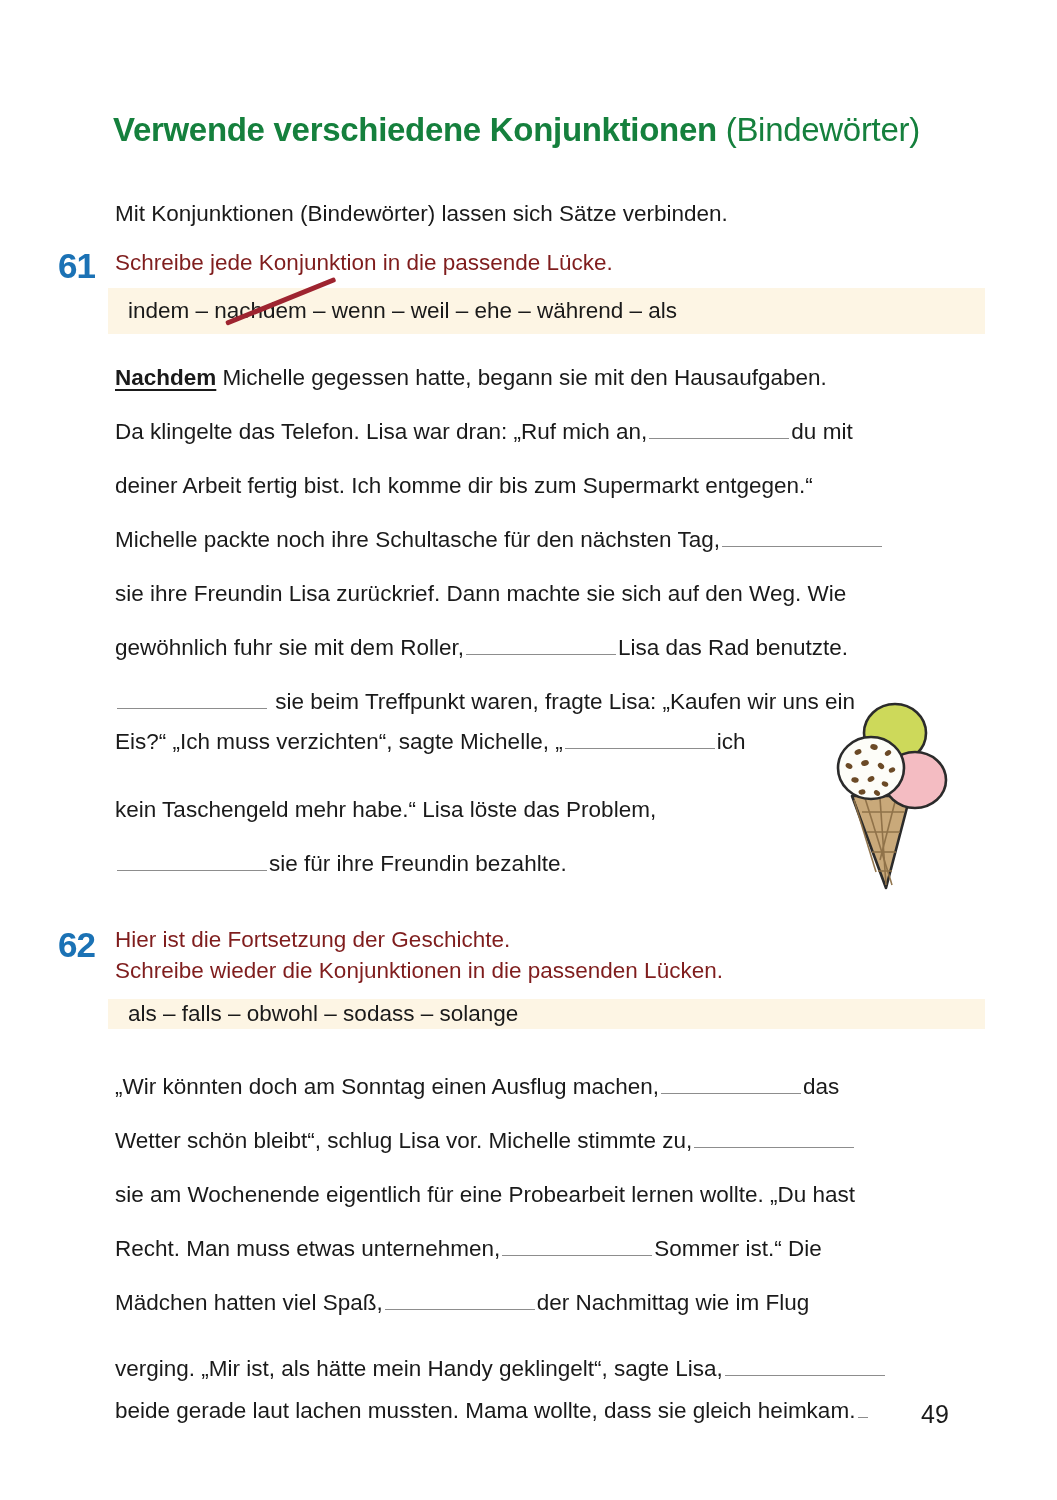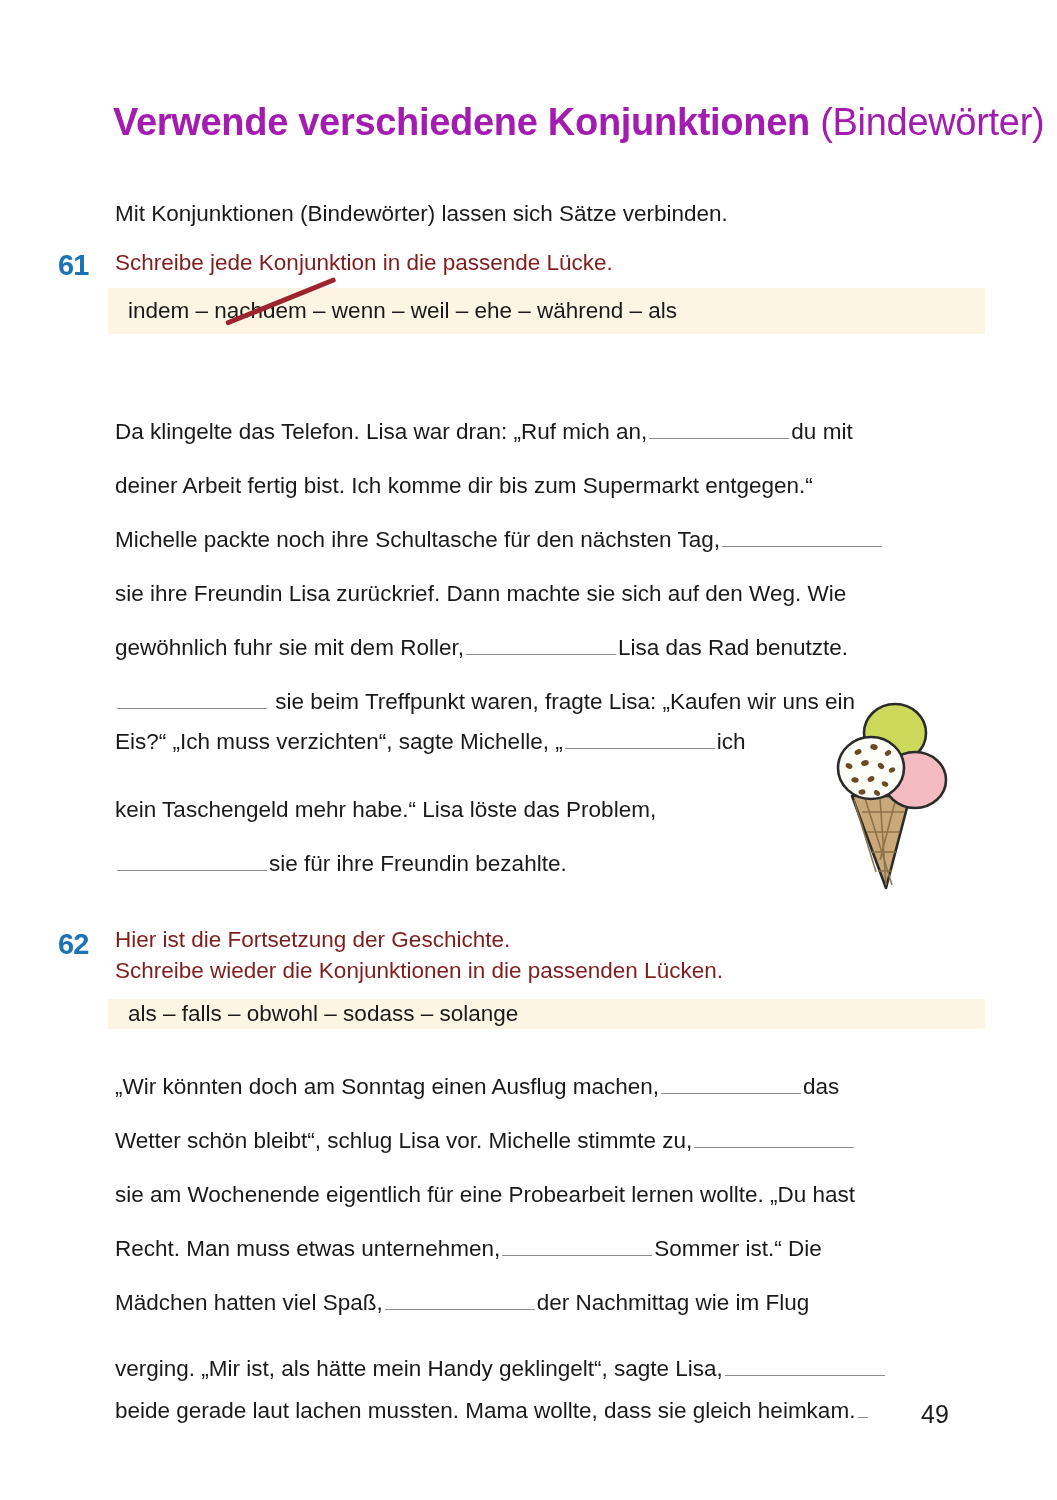--- a/index.html
+++ b/index.html
@@ -20,25 +20,25 @@
     position: absolute;
     inset: 0;
     width: 1057px;
     height: 1500px;
   }
 
   
   .title {
     position: absolute;
     left: 113px;
-    top: 100px;
+    top: 108px;
     width: 900px;
-    font-size: 38px;
+    font-size: 33px;
     line-height: 44px;
-    color: #a21caf;
+    color: #15803d;
     letter-spacing: -0.3px;
     white-space: nowrap;
   }
   .title .t-bold { font-weight: bold; }
   .title .t-reg  { font-weight: normal; }
 
   
   .intro {
     position: absolute;
     left: 115px;
@@ -46,21 +46,21 @@
     font-size: 22.5px;
     line-height: 30px;
     color: #1a1a1a;
     white-space: nowrap;
   }
 
   .exno {
     position: absolute;
     font-family: "Liberation Sans", sans-serif;
     font-weight: bold;
-    font-size: 29px;
+    font-size: 35px;
     line-height: 33px;
     color: #1b72b5;
     letter-spacing: -1px;
   }
 
   .instr {
     position: absolute;
     font-size: 22.5px;
     line-height: 31px;
     color: #7f1d1d;
@@ -157,20 +157,23 @@
   <div class="exno" style="left:58px; top:249px;">61</div>
   <div class="instr" style="left:115px; top:247px;">Schreibe jede Konjunktion in die passende Lücke.</div>
 
   <div class="wordbox" style="top:288px; height:46px;">
     <div class="wb-text">indem – nachdem – wenn – weil – ehe – während – als</div>
     <div class="strike" style="left:118px; top:33px; width:118px; height:5px; transform: rotate(-22deg);"></div>
   </div>
 
   <div class="story" style="top:363px; height:500px;">
 
+    <div class="ln" style="top:0px;">
+      <span class="bold-ul">Nachdem</span><span> Michelle gegessen hatte, begann sie mit den Hausaufgaben.</span>
+    </div>
 
     <div class="ln" style="top:54px;">
       <span>Da klingelte das Telefon. Lisa war dran: „Ruf mich an,</span><span class="blank b1"></span><span>du mit</span>
     </div>
 
     <div class="ln" style="top:162px;">
       <span>Michelle packte noch ihre Schultasche für den nächsten Tag,</span><span class="blank b2"></span>
     </div>
 
     <div class="ln" style="top:108px;">

